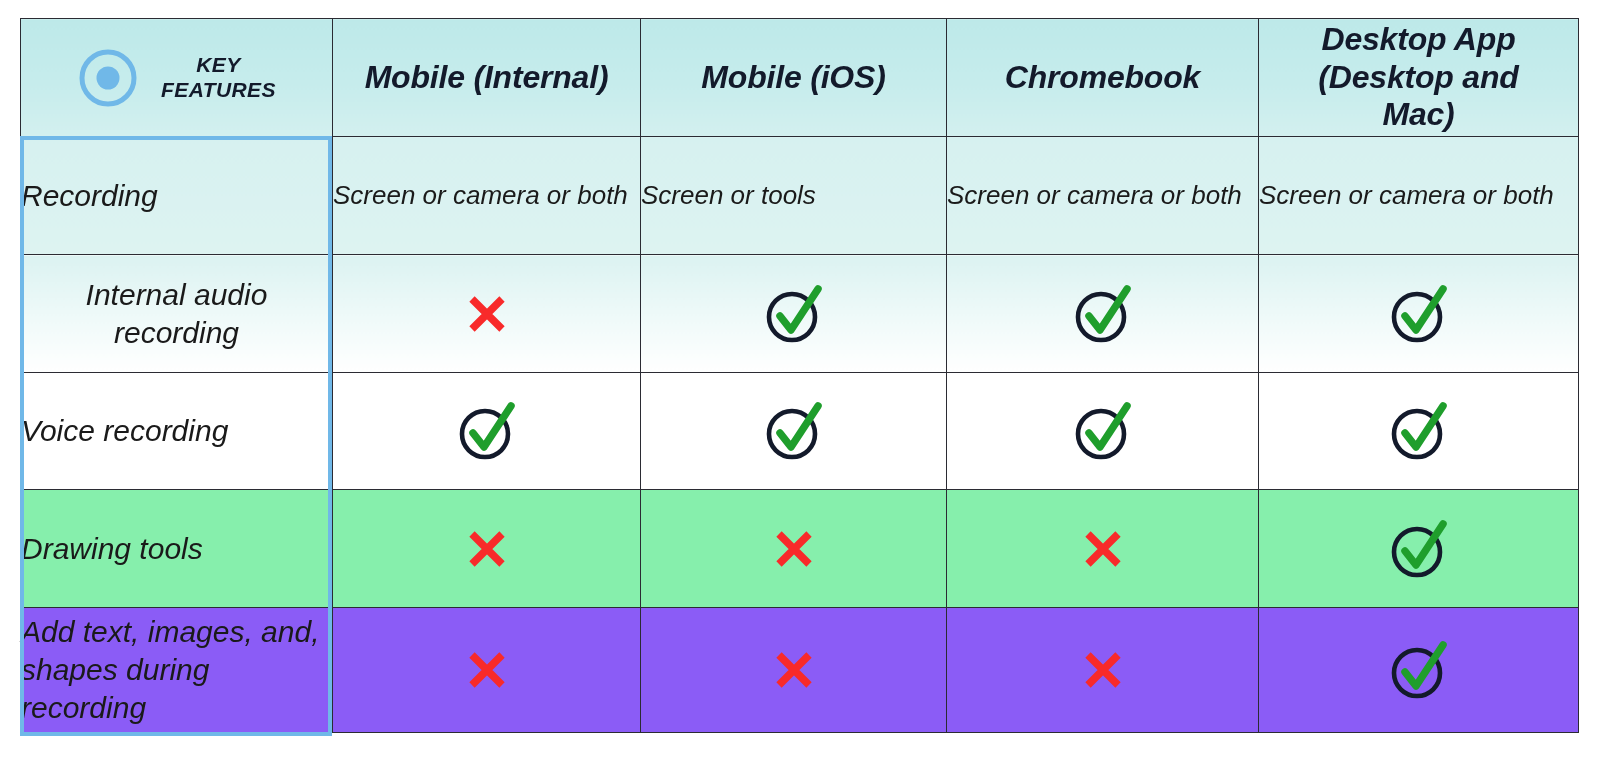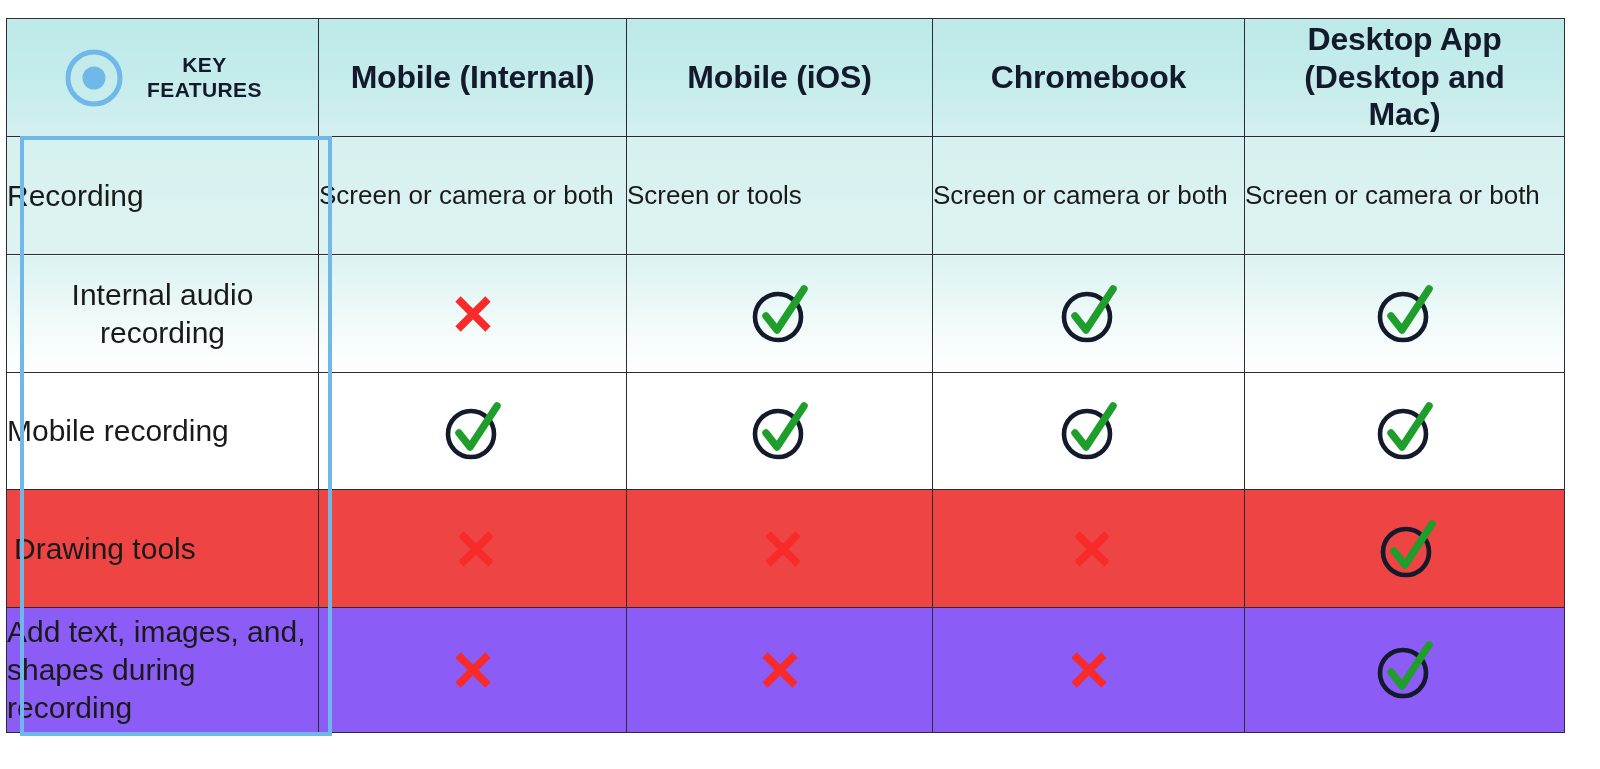--- a/index.html
+++ b/index.html
@@ -14,25 +14,26 @@
   .page {
     position: relative;
     width: 1600px;
     height: 769px;
     background: #ffffff;
   }
 
   
   .cmp-table {
     position: absolute;
-    left: 6px;
+    left: 20px;
     top: 18px;
     width: 1558px;
     border-collapse: collapse;
     table-layout: fixed;
+    font-style: italic;
   }
 
   .cmp-table td, .cmp-table th {
     border: 1.6px solid #2b2b33;
     vertical-align: middle;
     padding: 0;
   }
 
   
   col.c-feature { width: 312px; }
@@ -87,21 +88,21 @@
   }
   .mark-cell {
     text-align: center;
     padding: 6px;
   }
 
   
   .row-r1 td { height: 118px; background: linear-gradient(to bottom,#d6f1f0 0%, #ddf3f1 100%); }
   .row-r2 td { height: 118px; background: linear-gradient(to bottom,#dbf2f1 0%, #f2fbfa 62%, #ffffff 100%); text-align: center; }
   .row-r3 td { height: 117px; background: #ffffff; }
-  .row-r4 td { height: 118px; background: #ef4444; padding-left: 7px; }
+  .row-r4 td { height: 118px; background: #86efac; }
   .row-r5 td { height: 125px; background: #8b5cf6; }
 
   
   .feature-outline {
     position: absolute;
     left: 20px;
     top: 136px;
     width: 312px;
     height: 600px;
     border: 4px solid #70b8e8;
@@ -175,21 +176,21 @@
                 <circle cx="33" cy="38" r="23" fill="none" stroke="#131a2b" stroke-width="4.6"></circle>
                 <path d="M21 37 L32 51 L59 10" fill="none" stroke="#1f9e2c" stroke-width="7.5" stroke-linecap="round" stroke-linejoin="round"></path>
               </svg></span></td>
         <td class="mark-cell"><span><svg class="icon-svg" width="70" height="70" viewBox="0 0 70 70" aria-hidden="true">
                 <circle cx="33" cy="38" r="23" fill="none" stroke="#131a2b" stroke-width="4.6"></circle>
                 <path d="M21 37 L32 51 L59 10" fill="none" stroke="#1f9e2c" stroke-width="7.5" stroke-linecap="round" stroke-linejoin="round"></path>
               </svg></span></td>
       </tr>
 
       <tr class="row-r3">
-        <td class="feat-cell">Mobile recording</td>
+        <td class="feat-cell">Voice recording</td>
         <td class="mark-cell"><span><svg class="icon-svg" width="70" height="70" viewBox="0 0 70 70" aria-hidden="true">
                 <circle cx="33" cy="38" r="23" fill="none" stroke="#131a2b" stroke-width="4.6"></circle>
                 <path d="M21 37 L32 51 L59 10" fill="none" stroke="#1f9e2c" stroke-width="7.5" stroke-linecap="round" stroke-linejoin="round"></path>
               </svg></span></td>
         <td class="mark-cell"><span><svg class="icon-svg" width="70" height="70" viewBox="0 0 70 70" aria-hidden="true">
                 <circle cx="33" cy="38" r="23" fill="none" stroke="#131a2b" stroke-width="4.6"></circle>
                 <path d="M21 37 L32 51 L59 10" fill="none" stroke="#1f9e2c" stroke-width="7.5" stroke-linecap="round" stroke-linejoin="round"></path>
               </svg></span></td>
         <td class="mark-cell"><span><svg class="icon-svg" width="70" height="70" viewBox="0 0 70 70" aria-hidden="true">
                 <circle cx="33" cy="38" r="23" fill="none" stroke="#131a2b" stroke-width="4.6"></circle>

